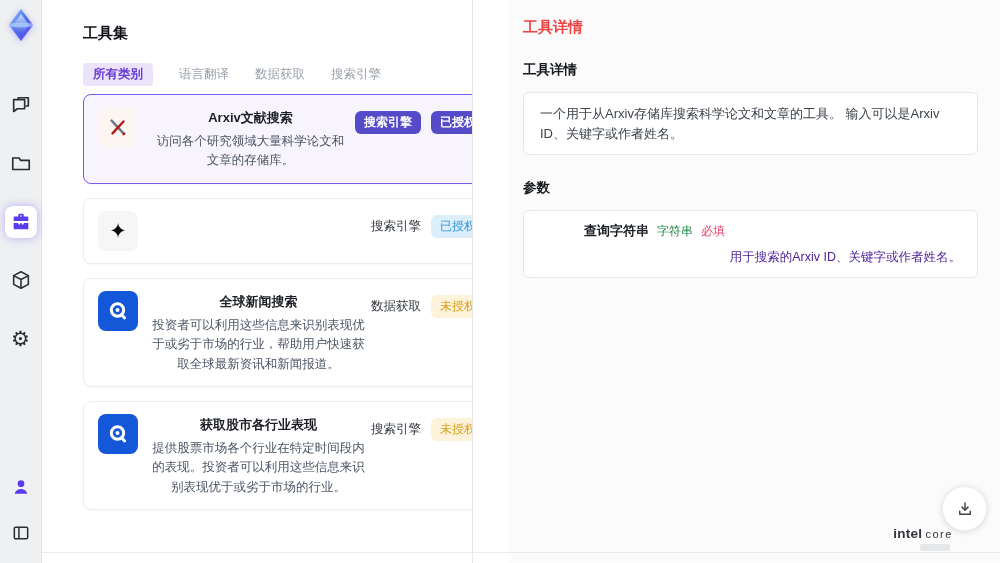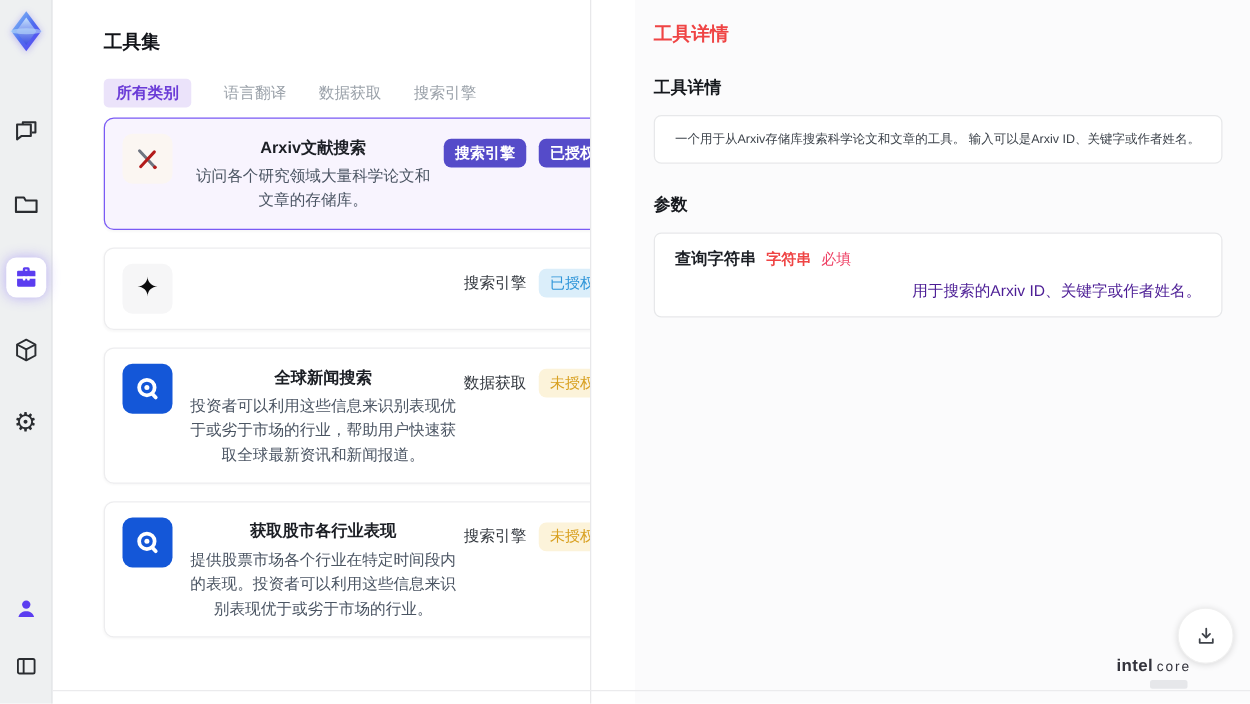--- a/index.html
+++ b/index.html
@@ -58,24 +58,24 @@
   .vs-down { bottom:3px; border-top:5px solid #55585c; }
   .vs-thumb { position:absolute; left:1px; top:12px; width:7px; height:198px; background:#b4b8bd; border-radius:4px; }
   
   .detail {
     position:absolute; left:508px; top:0; width:492px; height:563px;
     background:#fbfbfc; padding:18px 22px 0 15px;
   }
   .detail-title { font-size:15px; font-weight:700; color:#ef4444; margin-bottom:24px; }
   .section-h { font-size:13.5px; font-weight:700; color:#15181d; margin-bottom:13px; }
   .detail-card { background:#ffffff; border:1px solid #e7e8ea; border-radius:6px; padding:11px 16px; margin-bottom:24px; }
-  .intro-text { font-size:10px; color:#3d434b; line-height:1.5; }
+  .intro-text { font-size:13px; color:#3d434b; line-height:1.5; }
   .param-line { display:flex; align-items:baseline; gap:8px; }
-  .param-name { font-size:13px; font-weight:700; color:#1b1e24; }
-  .param-type { font-size:12px; color:#ef4444;font-weight:bold; }
+  .param-name { font-size:13px; font-weight:700; color:#1b1e24;margin-left:44px; }
+  .param-type { font-size:12px; color:#15803d; }
   .param-req  { font-size:12px; color:#ee3f63; }
   .param-desc { font-size:12.5px; color:#4c1d95; margin-top:9px;text-align:right; }
   
   .dl-btn {
     position:absolute; left:942px; top:486px; width:45px; height:45px; border-radius:50%;
     background:#ffffff; box-shadow:0 1px 6px rgba(0,0,0,.14); border:1px solid #f0f0f0;
     display:flex; align-items:center; justify-content:center; cursor:pointer;
   }
   .intel-logo { position:absolute; left:892px; top:524px; width:62px; text-align:center; color:#34343d; }
   .intel-word { font-size:13.5px; font-weight:700; letter-spacing:.3px; }

